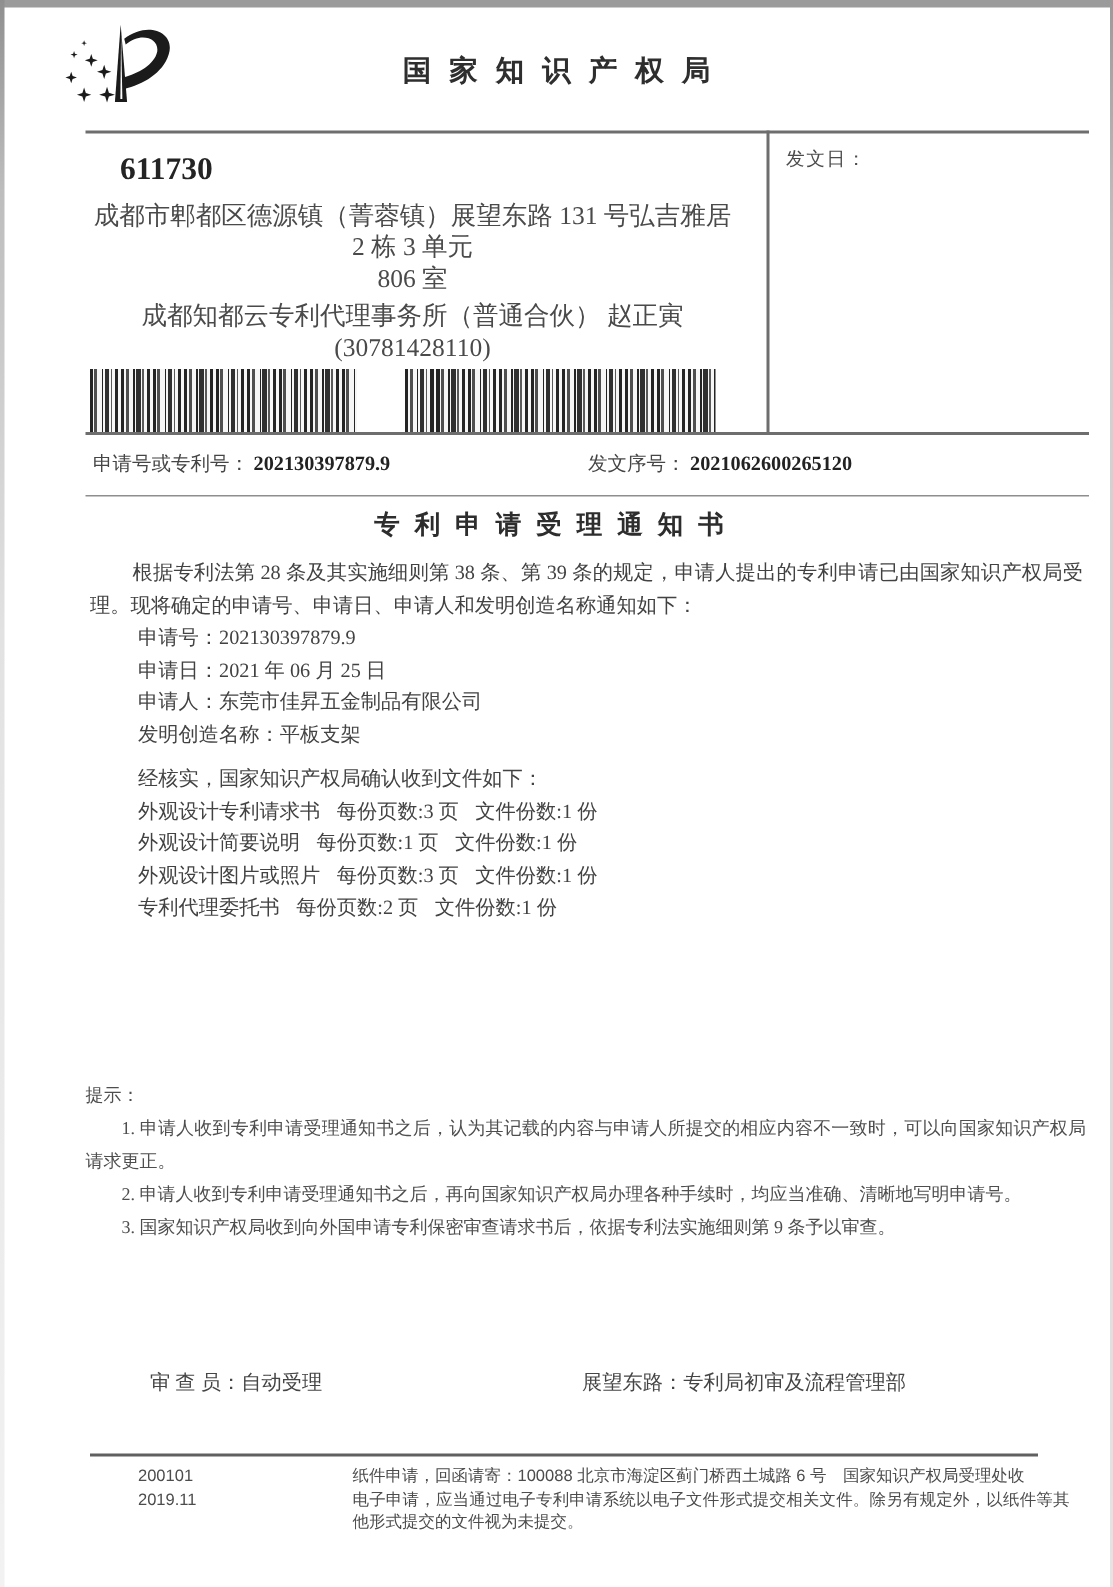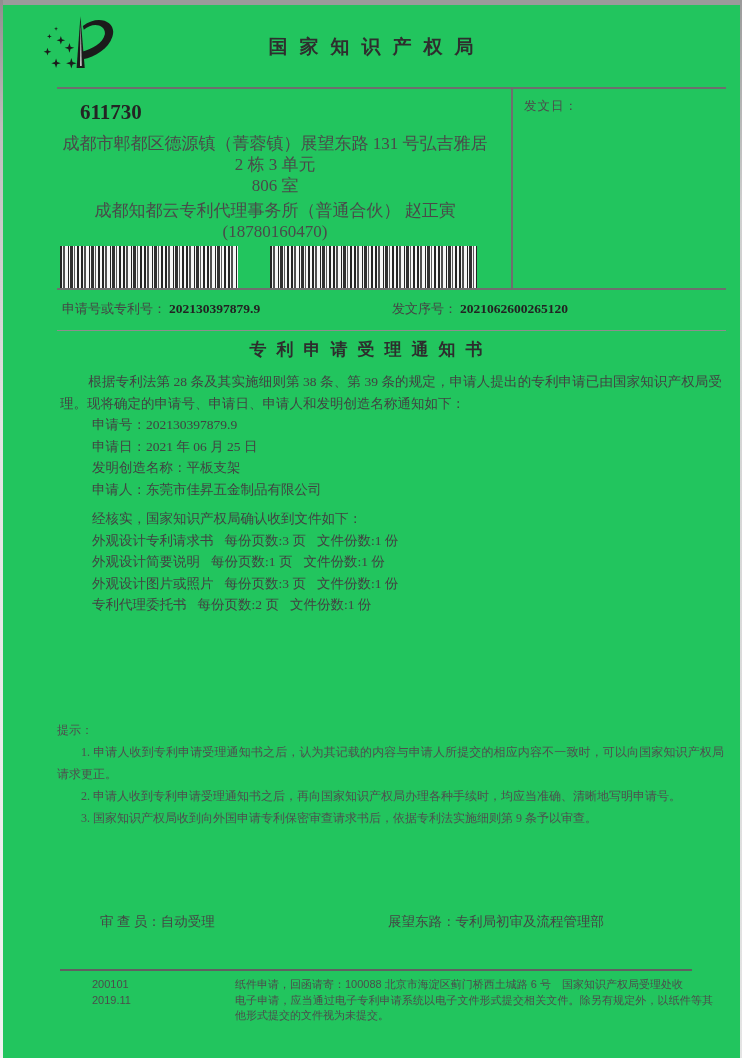--- a/index.html
+++ b/index.html
@@ -1,18 +1,18 @@
 <!DOCTYPE html>
 <html><head>
 <meta charset="utf-8">
 <style>
   html,body { margin:0; padding:0; background:#e9e9e9; }
   .page {
     position:relative; width:742px; height:1058px; margin:0 auto;
-    background:#22c55e; overflow:hidden;
+    background:#ffffff; overflow:hidden;
     font-family:"Liberation Serif","DejaVu Serif",serif;
     color:#3e3e3e;
   }
   
   .edge-top { position:absolute; top:0; left:0; right:0; height:5px; background:#9b9b9b; }
   .edge-left { position:absolute; top:0; left:0; bottom:0; width:3px;
     background:linear-gradient(to bottom,#8f8f8f 0%,#bdbdbd 12%,#e2e2e2 40%,#f2f2f2 100%); }
   .edge-right { position:absolute; top:0; right:0; bottom:0; width:2px;
     background:linear-gradient(to bottom,#9a9a9a 0%,#cfcfcf 20%,#e4e4e4 100%); }
 
@@ -126,21 +126,21 @@
   </svg>
   <div class="agency">国家知识产权局</div>
 
   <div class="rule rule-header"></div>
   <div class="vdivider"></div>
 
   <section class="recipient">
     <div class="postal">611730</div>
     <div class="addr addr-first">成都市郫都区德源镇（菁蓉镇）展望东路 131 号弘吉雅居 2 栋 3 单元</div>
     <div class="addr">806 室</div>
-    <div class="addr agent-line">成都知都云专利代理事务所（普通合伙） 赵正寅(18780160470)</div>
+    <div class="addr agent-line">成都知都云专利代理事务所（普通合伙） 赵正寅(30781428110)</div>
   </section>
 
   <section class="issue">
     <div class="issue-label">发文日：</div>
   </section>
 
   <div class="barcode barcode-left"></div>
   <div class="barcode barcode-right"></div>
 
   <div class="rule rule-mid"></div>
@@ -157,22 +157,22 @@
   <div class="rule rule-thin"></div>
 
   <h1 class="title">专利申请受理通知书</h1>
 
   <section class="docbody">
     <p class="intro">根据专利法第 28 条及其实施细则第 38 条、第 39 条的规定，申请人提出的专利申请已由国家知识产权局受理。现将确定的申请号、申请日、申请人和发明创造名称通知如下：</p>
 
     <div class="fields">
       <div><span>申请号：</span><span>202130397879.9</span></div>
       <div><span>申请日：</span><span>2021 年 06 月 25 日</span></div>
+      <div><span>申请人：</span><span>东莞市佳昇五金制品有限公司</span></div>
       <div><span>发明创造名称：</span><span>平板支架</span></div>
-      <div><span>申请人：</span><span>东莞市佳昇五金制品有限公司</span></div>
     </div>
 
     <p class="received-intro">经核实，国家知识产权局确认收到文件如下：</p>
 
     <div class="files">
       <div><span>外观设计专利请求书</span><span class="file-pages">每份页数:3 页</span><span class="file-copies">文件份数:1 份</span></div>
       <div><span>外观设计简要说明</span><span class="file-pages">每份页数:1 页</span><span class="file-copies">文件份数:1 份</span></div>
       <div><span>外观设计图片或照片</span><span class="file-pages">每份页数:3 页</span><span class="file-copies">文件份数:1 份</span></div>
       <div><span>专利代理委托书</span><span class="file-pages">每份页数:2 页</span><span class="file-copies">文件份数:1 份</span></div>
     </div>

